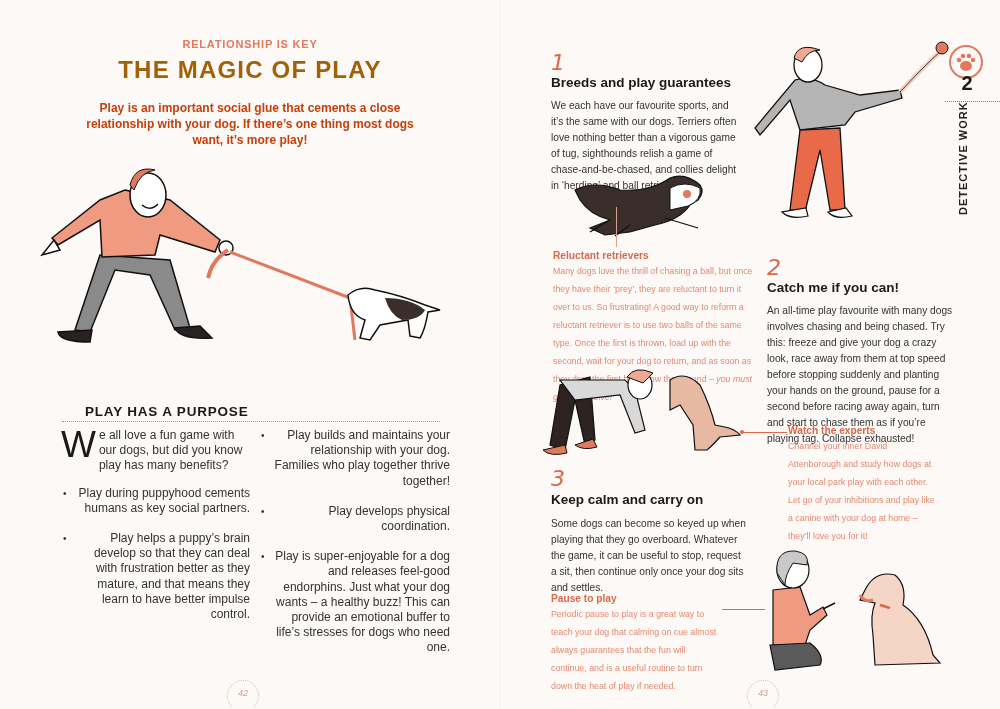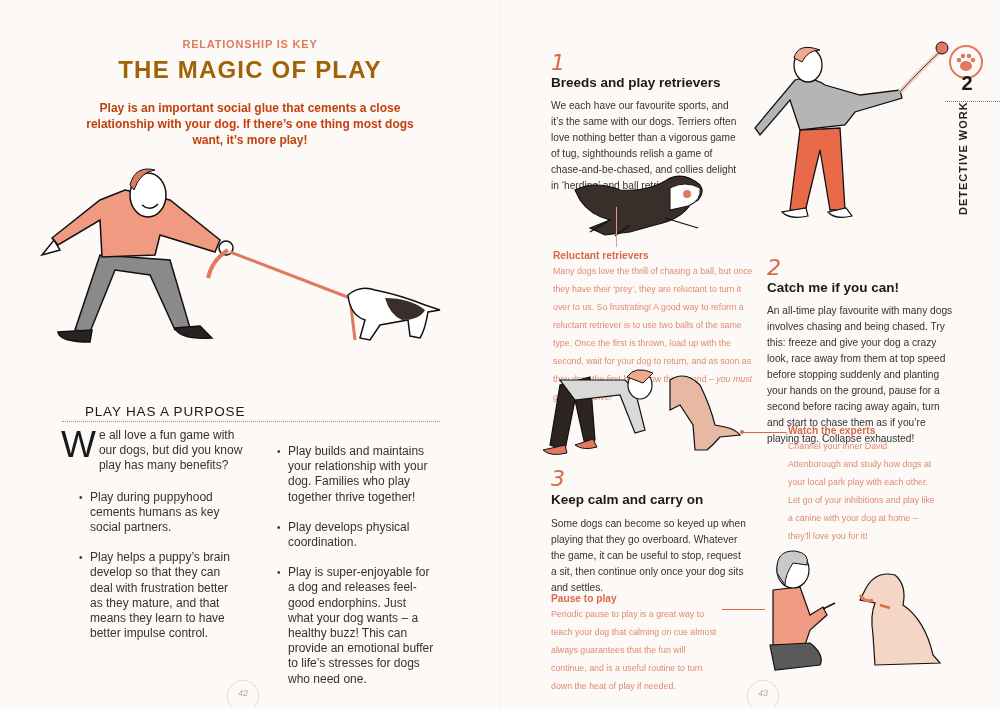--- a/index.html
+++ b/index.html
@@ -18,28 +18,28 @@
 
   .kicker { position:absolute; left:0; width:500px; top:38px; text-align:center;
     color:#e07a5f; font-weight:bold; font-size:11px; letter-spacing:0.8px; }
   .title { position:absolute; left:0; width:500px; top:56px; text-align:center;
     font-size:24px; font-weight:bold; letter-spacing:1.2px; color:#a16207; }
   .intro { position:absolute; left:70px; width:360px; top:100px; text-align:center;
     font-size:12px; font-weight:bold; line-height:16px; color:#c2410c; }
 
   .illus { position:absolute; }
 
-  .purpose-heading { position:absolute; left:62px; top:404px; font-size:13.5px; font-weight:normal; letter-spacing:0.8px; color:#1a1a1a;padding-left:23px; }
+  .purpose-heading { position:absolute; left:62px; top:404px; font-size:13.5px; font-weight:bold; letter-spacing:0.8px; color:#1a1a1a;padding-left:23px; }
   .purpose-rule { position:absolute; left:62px; top:421px; width:378px; border-top:1.5px dotted #999; }
   .col { position:absolute; font-size:12px; line-height:15.2px; color:#333; }
   .col-left { left:62px; top:428px; width:188px; }
   .col-right { left:260px; top:428px; width:190px; }
   .dropcap-para { margin:0 0 12px 0; }
   .dropcap { float:left; font-size:37px; line-height:30px; margin:2px 3px 0 -1px; font-weight:normal; color:#1a1a1a; }
-  ul.bullets { list-style:none; margin:16px; padding:0; }
+  ul.bullets { list-style:none; margin:0; padding:0;text-align:right; }
   ul.bullets li { position:relative; padding-left:12px; margin-bottom:15px; }
   ul.bullets li::before { content:"•"; position:absolute; left:1px; top:0; font-size:10px; }
 
   .folio { position:absolute; top:680px; width:40px; height:22px; text-align:center; font-size:9px; color:#c9a48f; font-style:italic; }
   .folio .arc { position:absolute; left:4px; top:0; width:30px; height:30px; border:1px dotted #d7b6a4; border-radius:50%; border-bottom-color:transparent; border-left-color:#d7b6a4; border-right-color:#d7b6a4; }
   .folio span { position:relative; top:8px; }
 
   .num { position:absolute; font-size:22px; color:#d9694a; font-style:italic; font-family:"DejaVu Sans", sans-serif; font-weight:normal; }
   .sec-h { position:absolute; font-size:13.5px; font-weight:bold; color:#1a1a1a; }
   .sec-body { position:absolute; font-size:10.2px; line-height:16px; color:#333; }
@@ -111,21 +111,21 @@
     </div>
 
     <div class="folio" style="left:223px">
       <div class="arc"></div><span>42</span>
     </div>
   </div>
 
   <div class="gutter"></div>
 
   <div class="num" style="left:551px;top:50px">1</div>
-  <div class="sec-h" style="left:551px;top:75px">Breeds and play retrievers</div>
+  <div class="sec-h" style="left:551px;top:75px">Breeds and play guarantees</div>
   <div class="sec-body" style="left:551px;top:98px;width:190px">We each have our favourite sports, and it’s the same with our dogs. Terriers often love nothing better than a vigorous game of tug, sighthounds relish a game of chase-and-be-chased, and collies delight in ‘herding’ and ball retrieval.</div>
 
   <svg class="illus" style="left:570px;top:170px" width="145" height="70" viewBox="0 0 145 70">
     <path d="M5 20 Q25 10 50 20 Q80 22 100 8 Q115 2 130 15 Q135 22 128 30 L120 35 Q110 50 85 55 L60 62 L35 65 L20 58 L40 50 Q20 45 10 30 Z" fill="#3a2e2a" stroke="#111" stroke-width="1.2"></path>
     <path d="M100 18 Q115 10 130 18 Q132 30 118 36 L100 40 Z" fill="#fff" stroke="#111" stroke-width="1"></path>
     <circle cx="117" cy="24" r="4" fill="#e07a5f"></circle>
     <path d="M40 50 L20 62 M60 55 L45 66 M95 48 L128 58" stroke="#111" stroke-width="1.3" fill="none"></path>
   </svg>
   <div class="leader" style="left:616px;top:207px;width:1px;height:40px;background:#d9a08c"></div>
 

